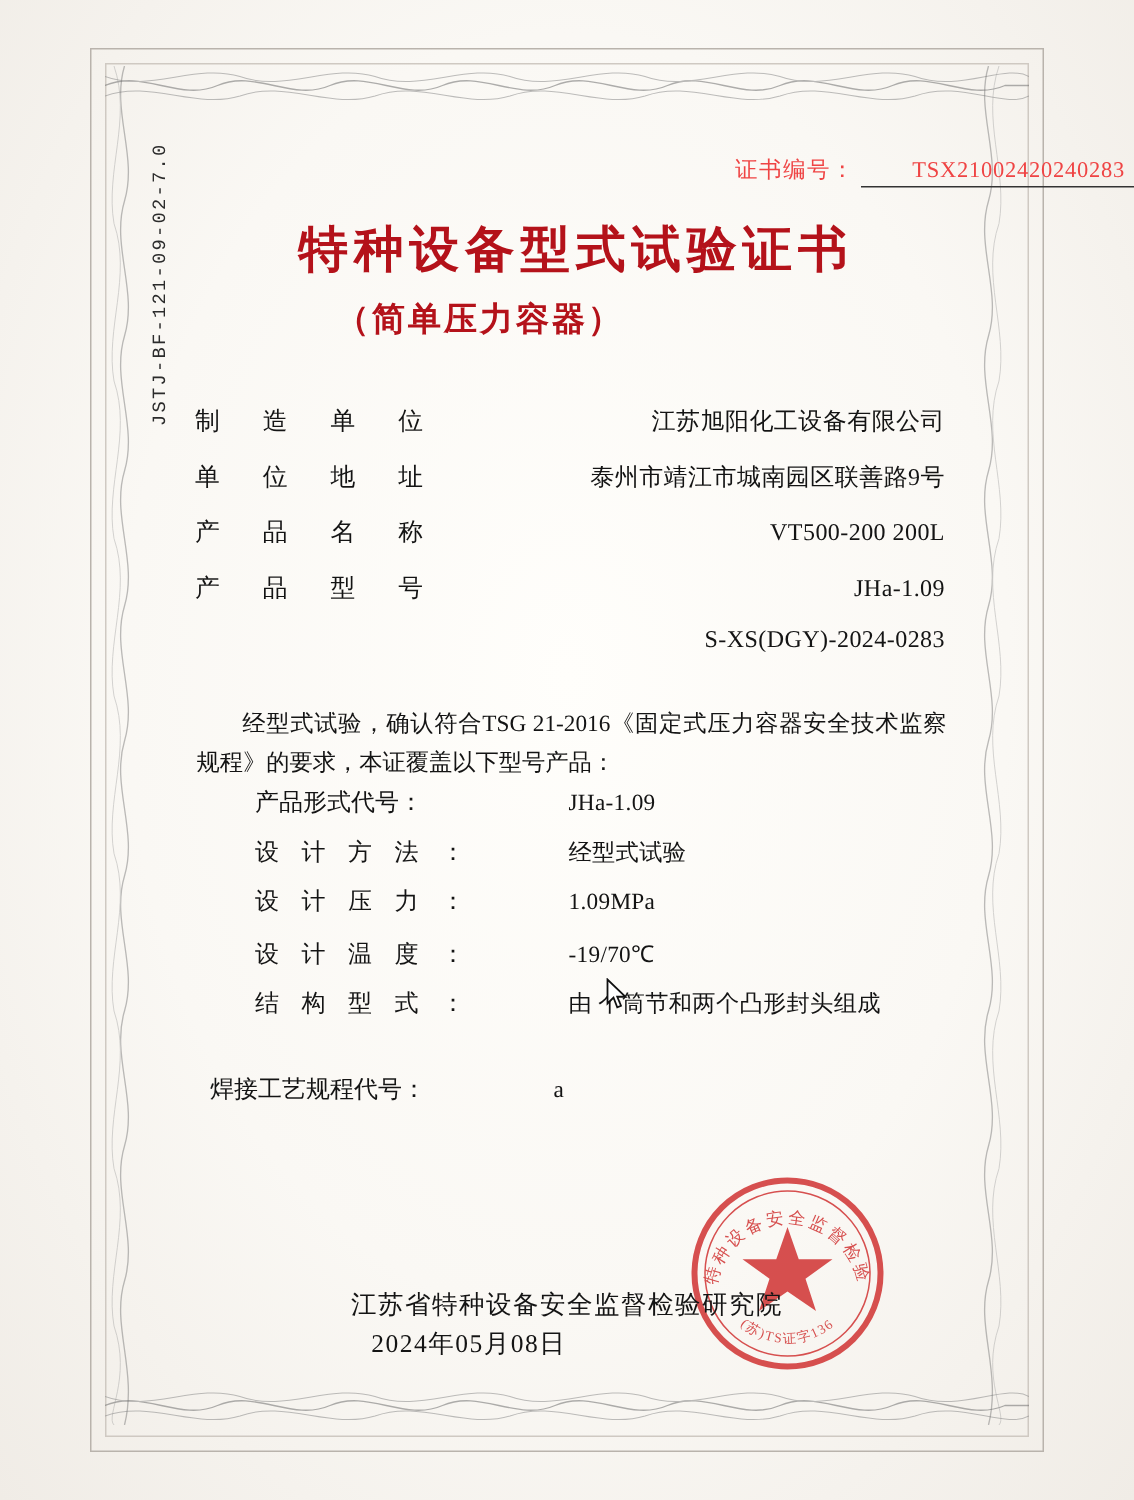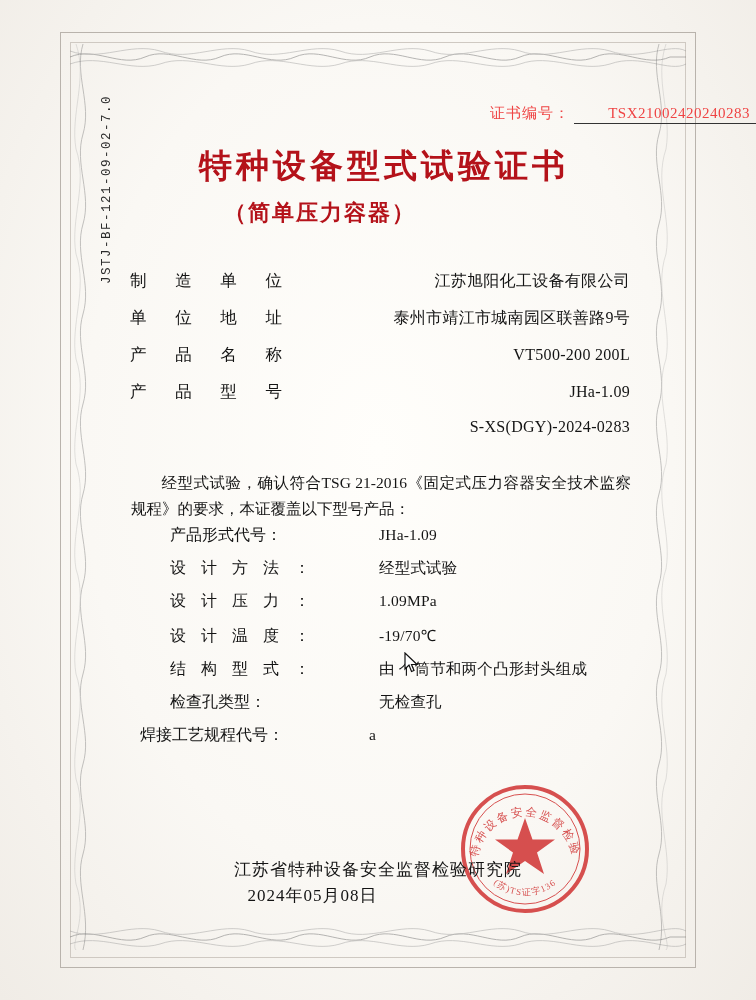--- a/index.html
+++ b/index.html
@@ -313,25 +313,21 @@
       <div class="slabel">
         <span>结</span>
         <span>构</span>
         <span>型</span>
         <span>式</span>
         <span>：</span>
       </div>
       <div class="svalue">由  个筒节和两个凸形封头组成</div>
     </div>
     <div class="srow">
-      <div class="slabel nospread">检查孔类型：</div>
-      <div class="svalue">无检查孔</div>
-    </div>
-    <div class="srow">
-      <div class="slabel nospread" style="width:160px;margin-left:-30px;">焊接工艺规程代号：</div>
+      <div class="slabel nospread" style="width:160px;margin-left:-30px;margin-top:24px;">焊接工艺规程代号：</div>
       <div class="svalue">a</div>
     </div>
   </div>
 
   <svg class="cursor" viewBox="0 0 16 22">
     <path d="M1,1 L1,17 L5,13 L7.5,19.5 L10,18.5 L7.5,12.5 L13,12.5 Z" fill="#ffffff" stroke="#111111" stroke-width="1.2"></path>
   </svg>
 
   <svg class="seal" viewBox="0 0 134 134">
     <circle cx="67" cy="67" r="62" fill="none" stroke="#cf2b2b" stroke-width="4"></circle>

